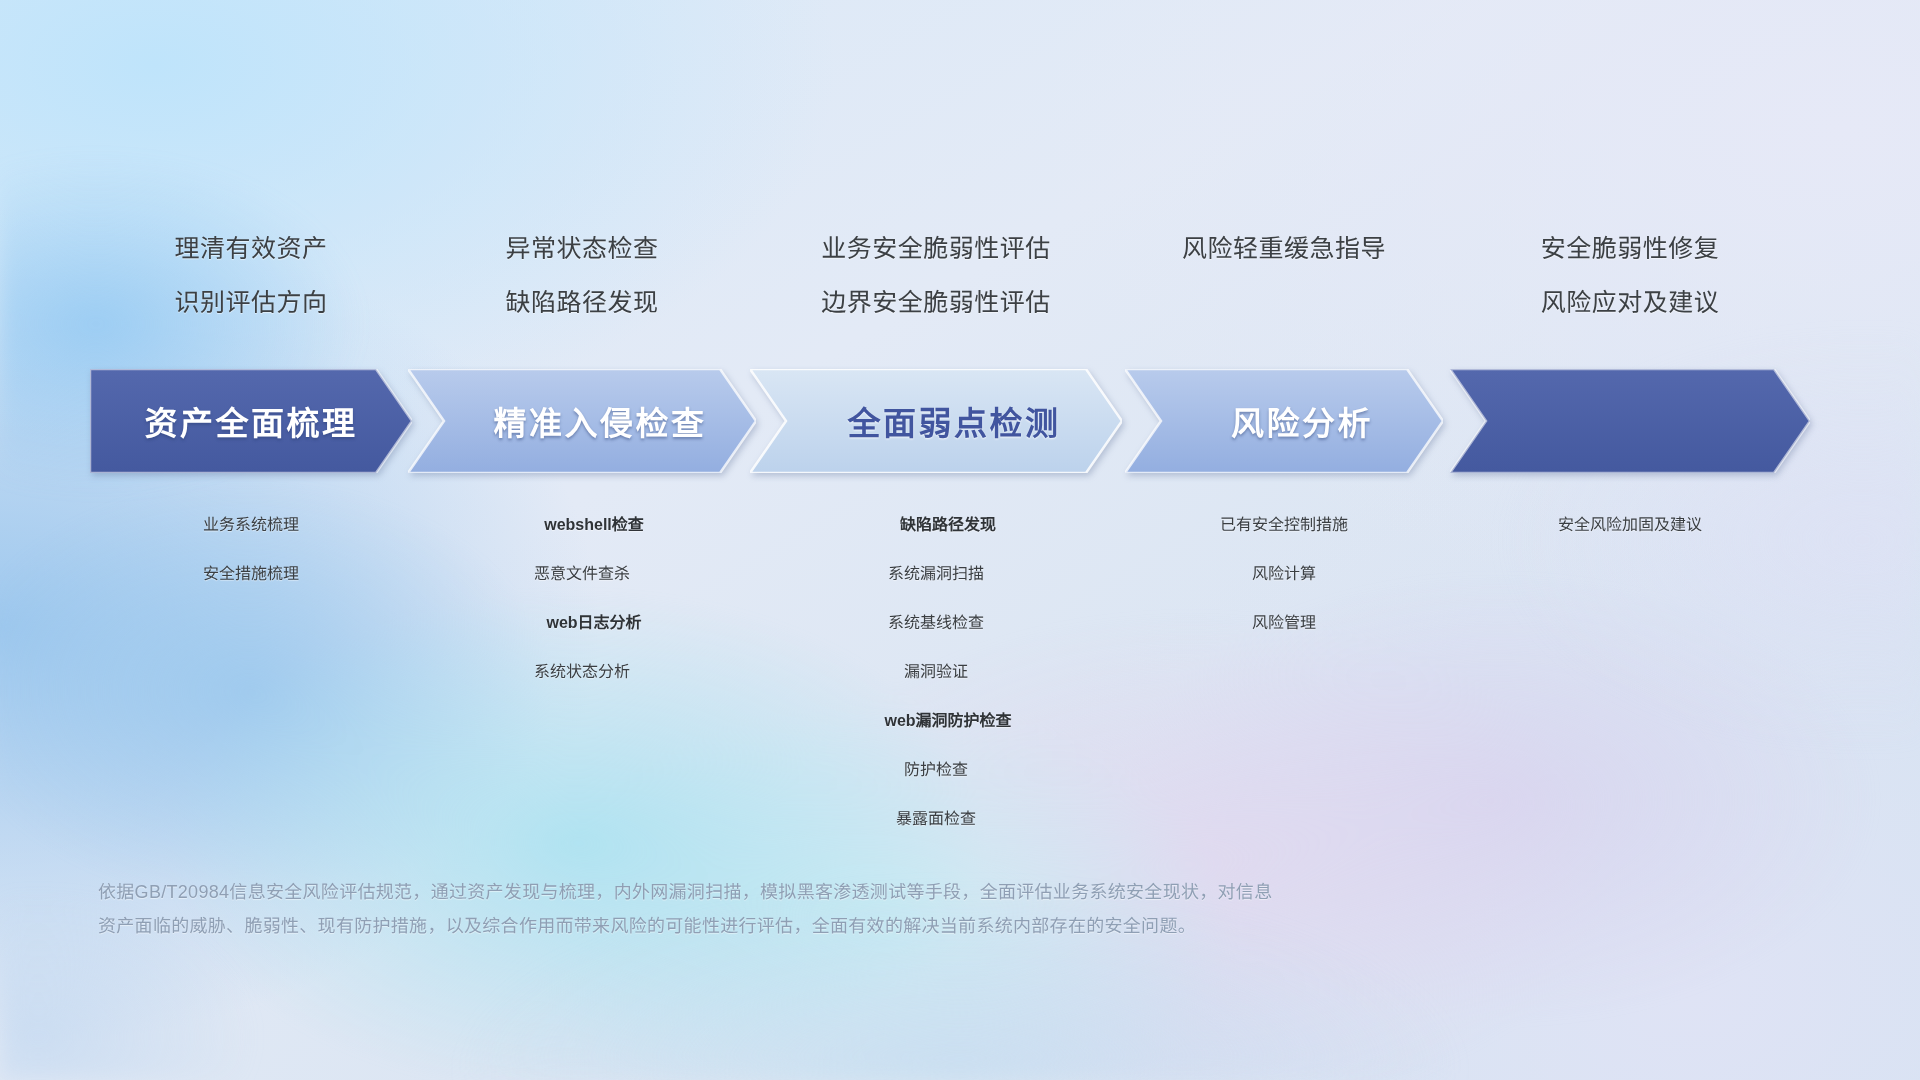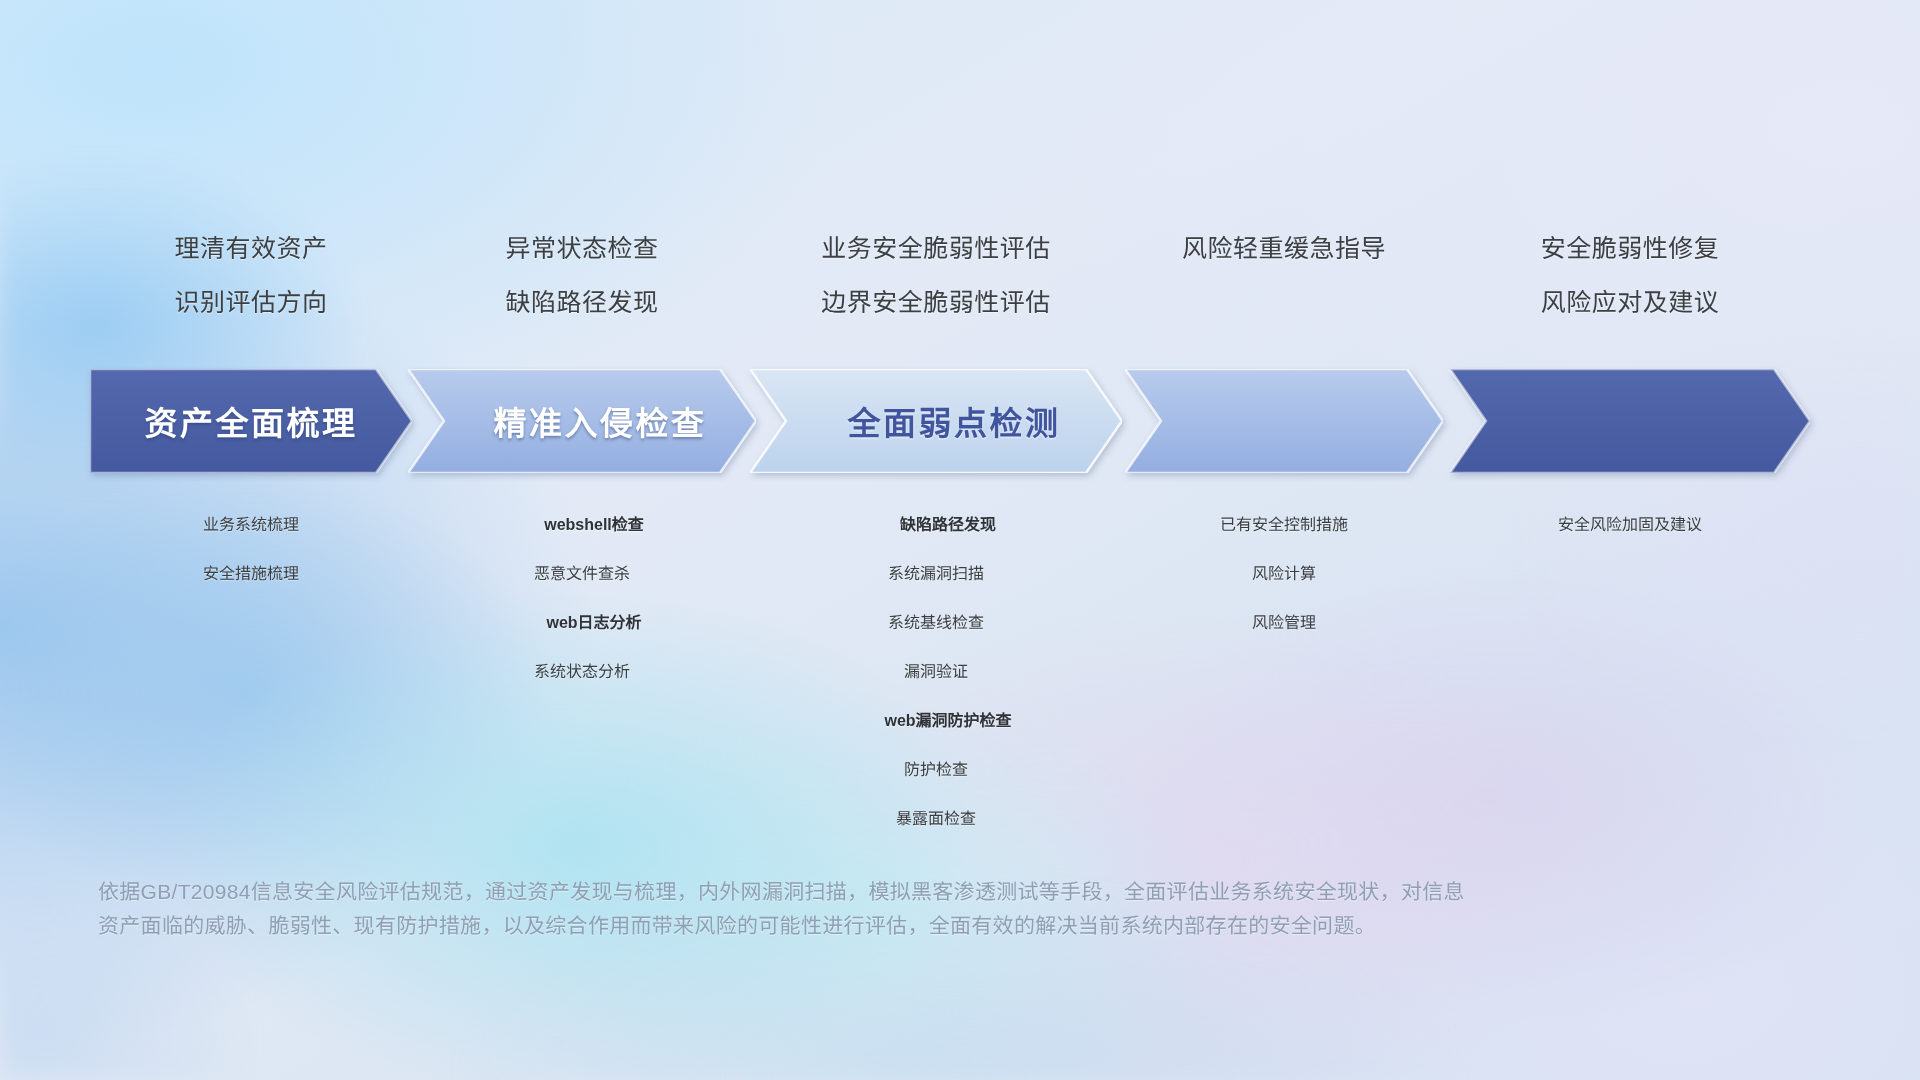--- a/index.html
+++ b/index.html
@@ -64,21 +64,21 @@
   
   #bot-row{position:absolute;left:0;right:0;top:500px;display:flex;}
   .botcol{display:flex;flex-direction:column;align-items:center;}
   .item{font-size:16px;color:#3a3e42;white-space:nowrap;line-height:49px;
         text-shadow:0 1px 1px rgba(255,255,255,.5);}
   .item.strong{font-weight:bold;color:#2f3337;margin-left:24px;}
 
   
   #note{
     position:absolute;left:98px;top:875px;width:1560px;
-    font-size:21px;line-height:34px;color:#8f9fb4;letter-spacing:.3px;
+    font-size:18px;line-height:34px;color:#8f9fb4;letter-spacing:.3px;
     text-shadow:0 1px 1px rgba(255,255,255,.5);
   }
   #note p{margin:0;}
 </style>
 </head>
 <body>
 
 <div id="bg">
   <div class="layer b1"></div>
   <div class="layer b2"></div>
@@ -149,20 +149,21 @@
       <div class="arrow" style="left: 1035px; width: 318px;">
         <svg class="shape" viewBox="0 0 318 104" preserveAspectRatio="none">
           <defs>
             <linearGradient id="g3" x1="0" y1="0" x2="0" y2="1">
               <stop offset="0" stop-color="#b8cbec"></stop>
               <stop offset="1" stop-color="#93aee0"></stop>
             </linearGradient>
           </defs>
           <polygon points="0,0 282,0 318,52 282,104 0,104 36,52" fill="url(#g3)" stroke="rgba(255,255,255,.75)" stroke-width="2.5"></polygon>
         </svg>
+        <div class="ttl light" style="padding-left:36px;">风险分析</div>
       </div>
       <div class="arrow" style="left: 1360px; width: 360px;">
         <svg class="shape" viewBox="0 0 360 104" preserveAspectRatio="none">
           <defs>
             <linearGradient id="g4" x1="0" y1="0" x2="0" y2="1">
               <stop offset="0" stop-color="#5468ad"></stop>
               <stop offset="1" stop-color="#44599f"></stop>
             </linearGradient>
           </defs>
           <polygon points="0,0 324,0 360,52 324,104 0,104 36,52" fill="url(#g4)" stroke="rgba(255,255,255,.55)" stroke-width="2.5"></polygon>

